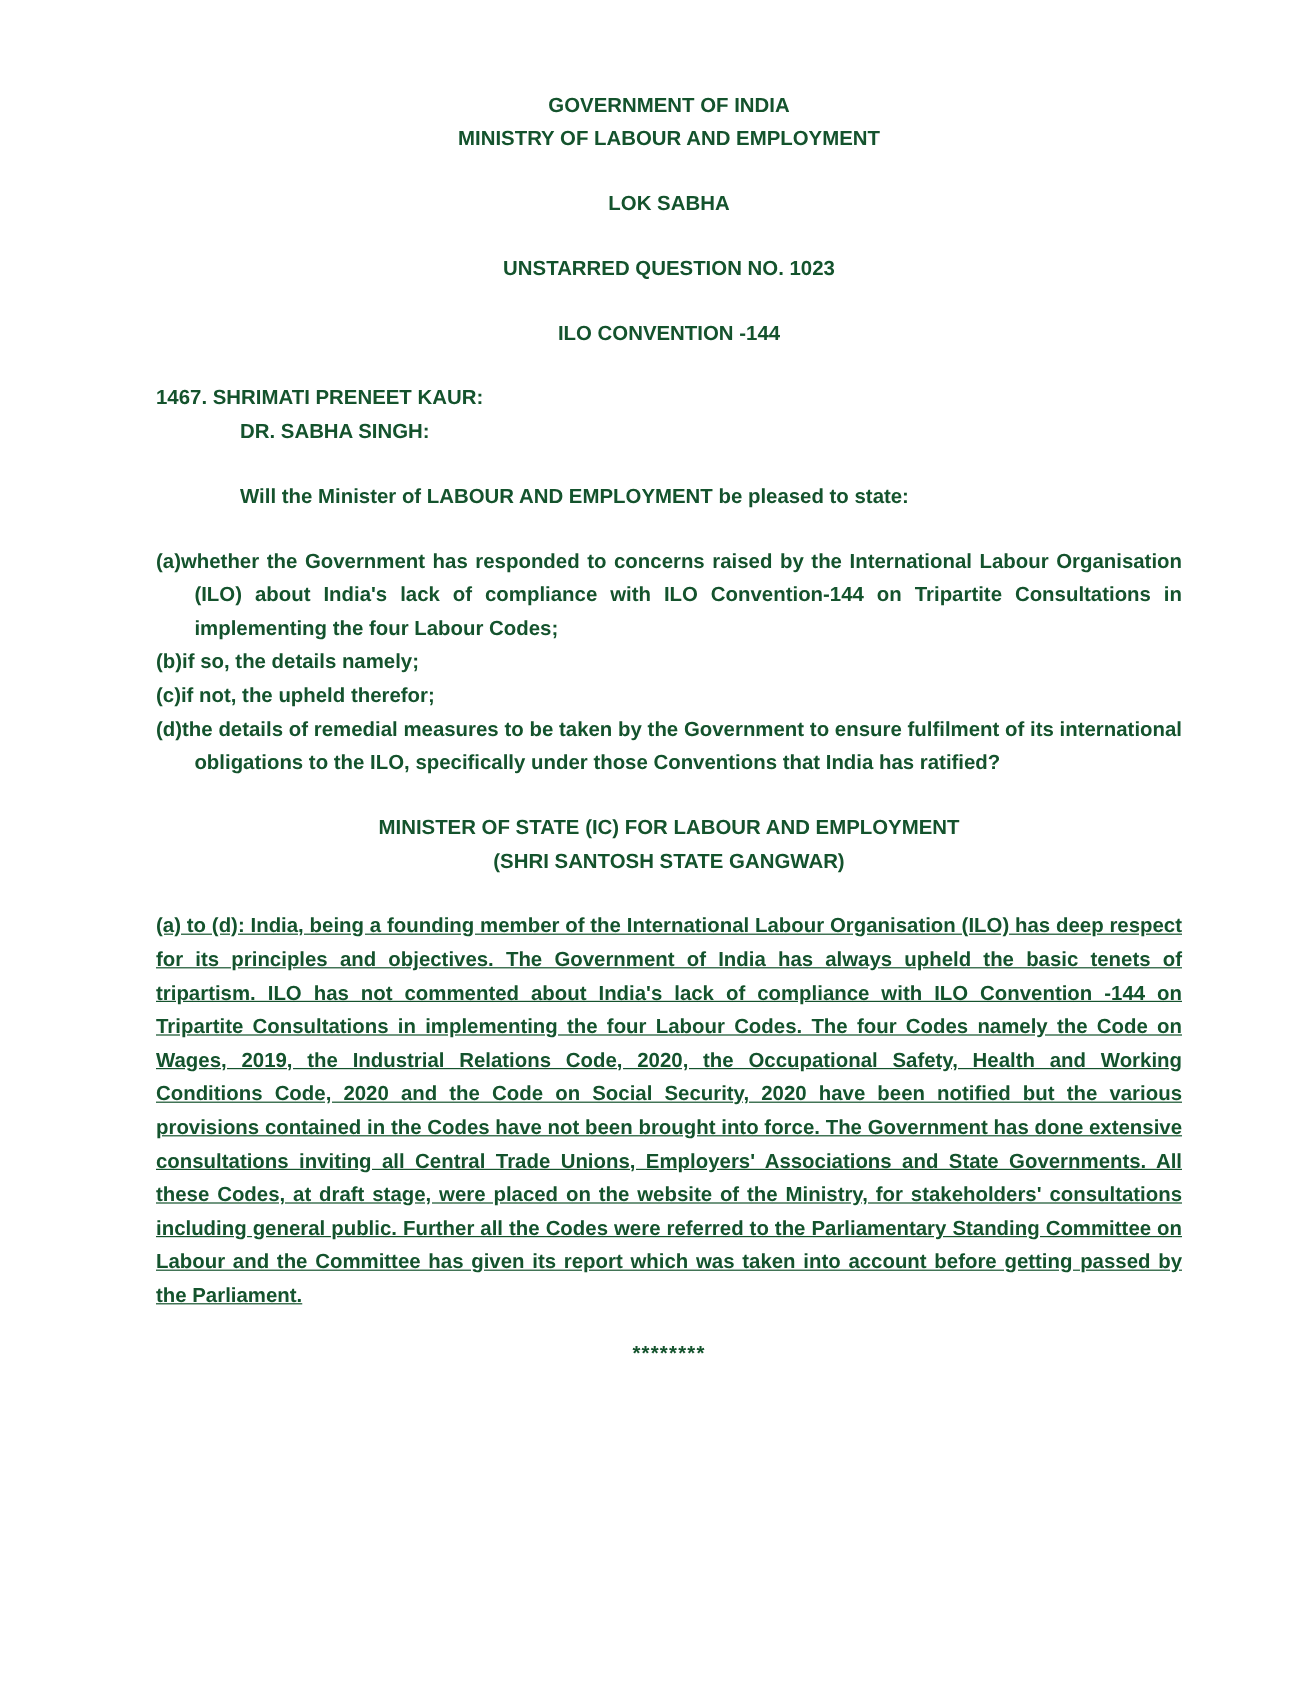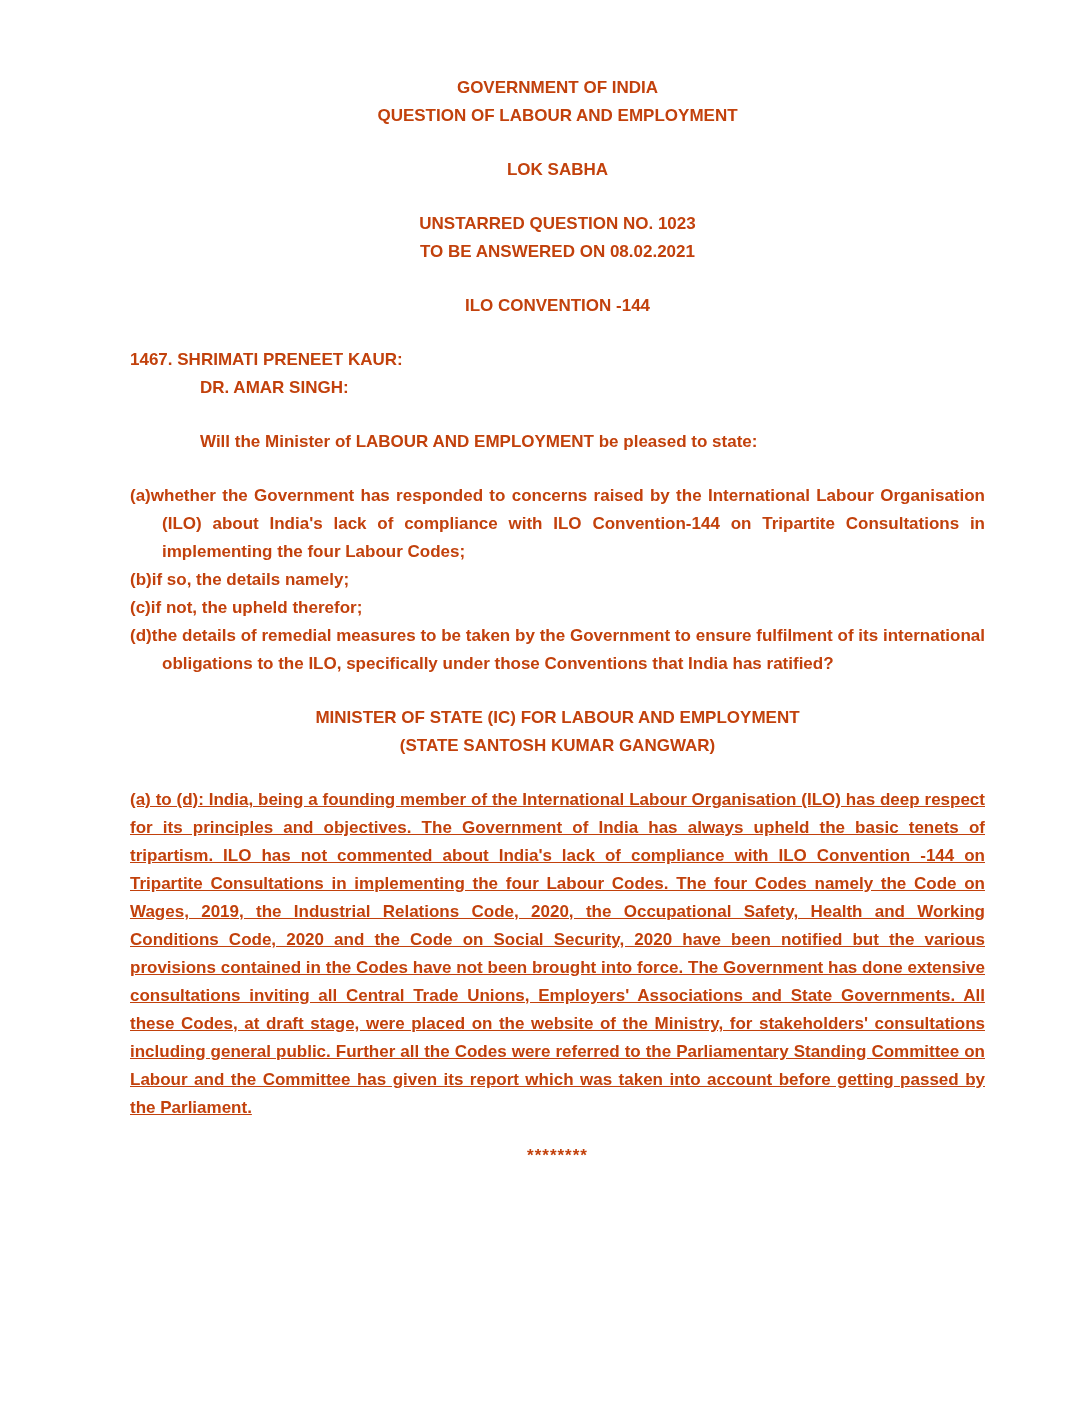--- a/index.html
+++ b/index.html
@@ -6,21 +6,21 @@
     margin: 0;
     padding: 0;
     background: #ffffff;
   }
   .page {
     position: relative;
     width: 1088px;
     height: 1408px;
     box-sizing: border-box;
     background: #ffffff;
-    color: #c2410c;
+    color: #14532d;
     font-family: "Liberation Sans", "DejaVu Sans", sans-serif;
     font-weight: bold;
     font-size: 17px;
     line-height: 28px;
     padding: 74px 103px 0 130px;
   }
   .center {
     text-align: center;
   }
   .block {
@@ -51,49 +51,48 @@
     letter-spacing: 1px;
   }
 </style>
 </head>
 <body>
 
 <div class="page">
 
   <div class="block center">
     <div>GOVERNMENT OF INDIA</div>
-    <div>QUESTION OF LABOUR AND EMPLOYMENT</div>
+    <div>MINISTRY OF LABOUR AND EMPLOYMENT</div>
   </div>
 
   <div class="block center">LOK SABHA</div>
 
   <div class="block center">
     <div>UNSTARRED QUESTION NO. 1023</div>
-    <div>TO BE ANSWERED ON 08.02.2021</div>
   </div>
 
   <div class="block center">ILO CONVENTION -144</div>
 
   <div class="block">
     <div>1467. SHRIMATI PRENEET KAUR:</div>
-    <div class="indent">DR. AMAR SINGH:</div>
+    <div class="indent">DR. SABHA SINGH:</div>
   </div>
 
   <div class="block indent">Will the Minister of LABOUR AND EMPLOYMENT be pleased to state:</div>
 
   <div class="block">
     <div class="q-item"><span class="q-label">(a)</span><span>whether the Government has responded to concerns raised by the International Labour Organisation (ILO) about India's lack of compliance with ILO Convention-144 on Tripartite Consultations in implementing the four Labour Codes;</span></div>
     <div class="q-item"><span class="q-label">(b)</span><span>if so, the details namely;</span></div>
     <div class="q-item"><span class="q-label">(c)</span><span>if not, the upheld therefor;</span></div>
     <div class="q-item"><span class="q-label">(d)</span><span>the details of remedial measures to be taken by the Government to ensure fulfilment of its international obligations to the ILO, specifically under those Conventions that India has ratified?</span></div>
   </div>
 
 
   <div class="block center">
     <div>MINISTER OF STATE (IC) FOR LABOUR AND EMPLOYMENT</div>
-    <div>(STATE SANTOSH KUMAR GANGWAR)</div>
+    <div>(SHRI SANTOSH STATE GANGWAR)</div>
   </div>
 
   <div class="block-lg justified answer-body">(a) to (d):  India, being  a founding member of the International Labour Organisation (ILO) has deep respect for its principles and objectives.  The Government of India has always upheld the basic tenets of tripartism. ILO has not commented about India's lack of compliance with ILO Convention -144 on Tripartite Consultations in implementing the four Labour Codes. The four Codes namely the Code on Wages, 2019, the Industrial Relations Code, 2020, the Occupational Safety, Health and Working Conditions Code, 2020 and the Code on Social Security, 2020 have been notified but the various provisions contained in the Codes have not been brought into force. The Government has done extensive consultations inviting all Central Trade Unions, Employers' Associations and State Governments. All these Codes, at draft stage, were placed on the website of the Ministry, for stakeholders' consultations including general public. Further all the Codes were referred to the Parliamentary Standing Committee on Labour and the Committee has given its report which was taken into account before getting passed by the Parliament.</div>
 
   <div class="center footer-stars">********</div>
 
 </div>
 
 </body></html>

